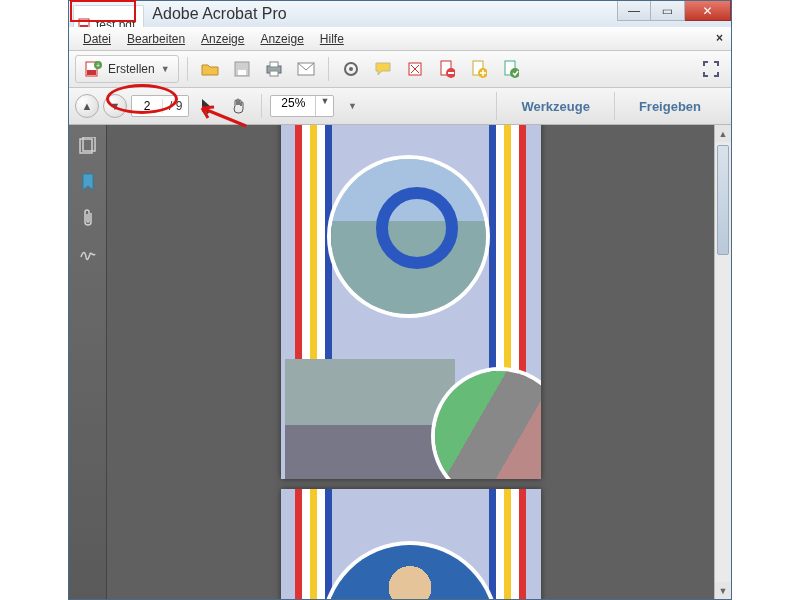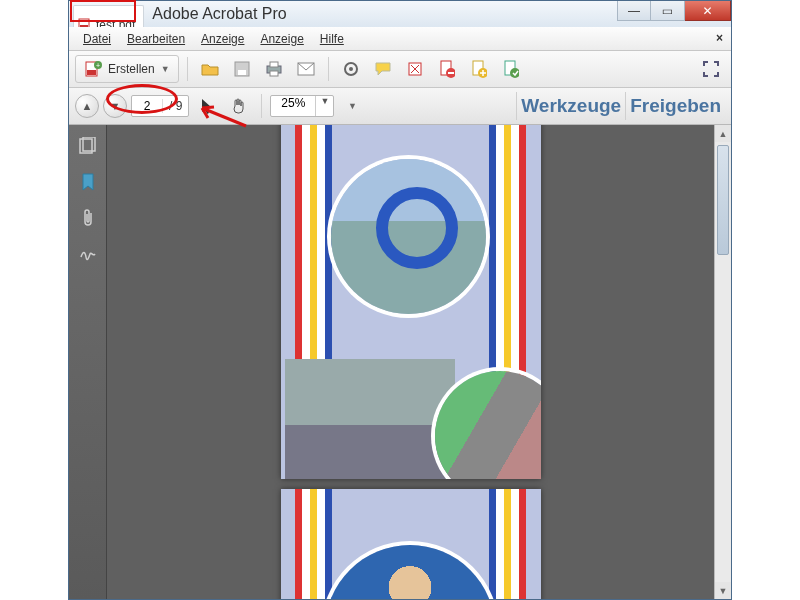--- a/index.html
+++ b/index.html
@@ -26,21 +26,21 @@
   
   .navrow { background: linear-gradient(#f6f6f6,#e3e3e3); border-bottom: 1px solid #b8b8b8; display: flex; align-items: center; padding: 4px 6px; gap: 4px; position: relative; }
   .circbtn { width: 24px; height: 24px; border-radius: 50%; background: radial-gradient(circle at 30% 30%,#fff,#d7d7d7); border: 1px solid #b0b0b0; display: flex; align-items: center; justify-content: center; font-size: 11px; color: #555; }
   .pagebox { display: flex; align-items: center; height: 22px; border: 1px solid #b8b8b8; background: #fff; font-size: 12px; border-radius: 2px; overflow: hidden; }
   .pagebox input { width: 30px; border: none; text-align: center; font-size: 12px; outline: none; }
   .pagebox .total { padding: 0 6px; border-left: 1px solid #ddd; color: #333; }
   .zoombox { display: flex; height: 22px; border: 1px solid #b8b8b8; background: #fff; font-size: 12px; border-radius: 2px; }
   .zoombox .zval { width: 44px; text-align: center; }
   .zoombox .zdd { width: 18px; border-left: 1px solid #ccc; text-align: center; font-size: 9px; color: #555; }
   .rightpane-btns { margin-left: auto; display: flex; gap: 0; }
-  .panelbtn { height: 28px; padding: 0 4px; display: flex; align-items: center; font-size: 19px; font-weight: 600; color: #4a74a0; border-left: 1px solid #cfcfcf; cursor: default; }
+  .panelbtn { height: 28px; padding: 0 24px; display: flex; align-items: center; font-size: 13px; font-weight: 600; color: #4a74a0; border-left: 1px solid #cfcfcf; cursor: default; }
   
   .content { flex: 1; display: flex; background: #606060; overflow: hidden; position: relative; }
   .navpane { width: 38px; background: linear-gradient(#6f6f6f,#5a5a5a); display: flex; flex-direction: column; align-items: center; padding-top: 10px; gap: 14px; border-right: 1px solid #444; }
   .navicon { width: 22px; height: 22px; color: #cfcfcf; display: flex; align-items: center; justify-content: center; }
   .docarea { flex: 1; position: relative; overflow: hidden; background: #606060; }
   .scrollbar { width: 17px; background: #eaeaea; border-left: 1px solid #bbb; position: relative; }
   .scrollbar .thumb { position: absolute; left: 2px; right: 2px; top: 20px; height: 110px; background: linear-gradient(#d8e2ec,#b9c9d9); border: 1px solid #98a9ba; border-radius: 2px; }
   .scrollbar .arr { position: absolute; left: 0; right: 0; height: 17px; display: flex; align-items: center; justify-content: center; font-size: 9px; color: #666; background: #e5e5e5; }
   .scrollbar .arr.up { top: 0; }
   .scrollbar .arr.down { bottom: 0; }

